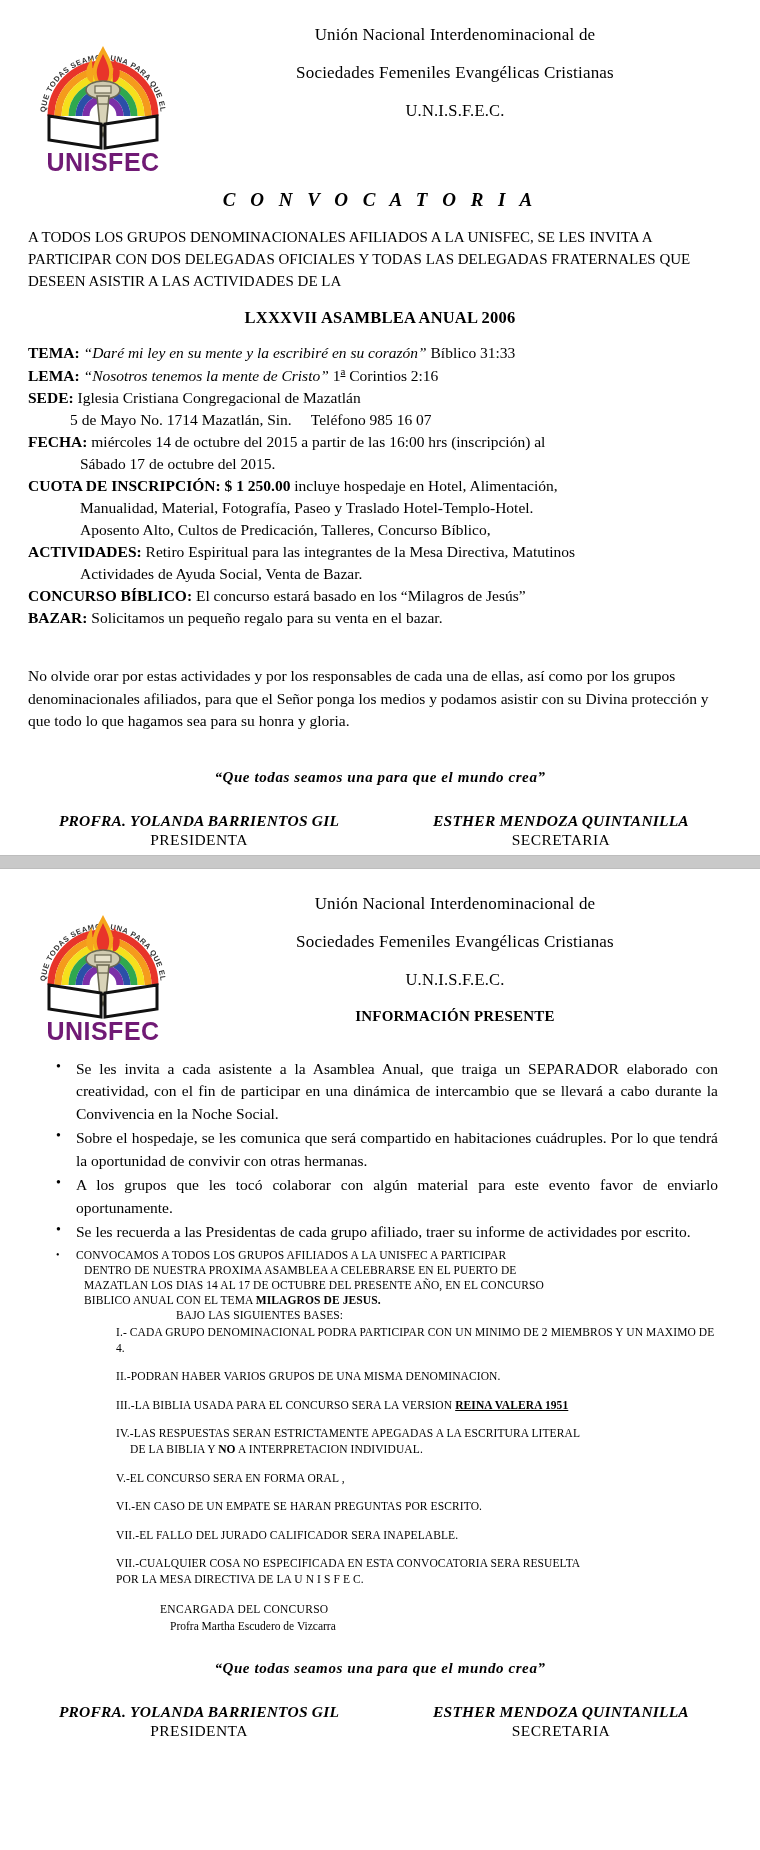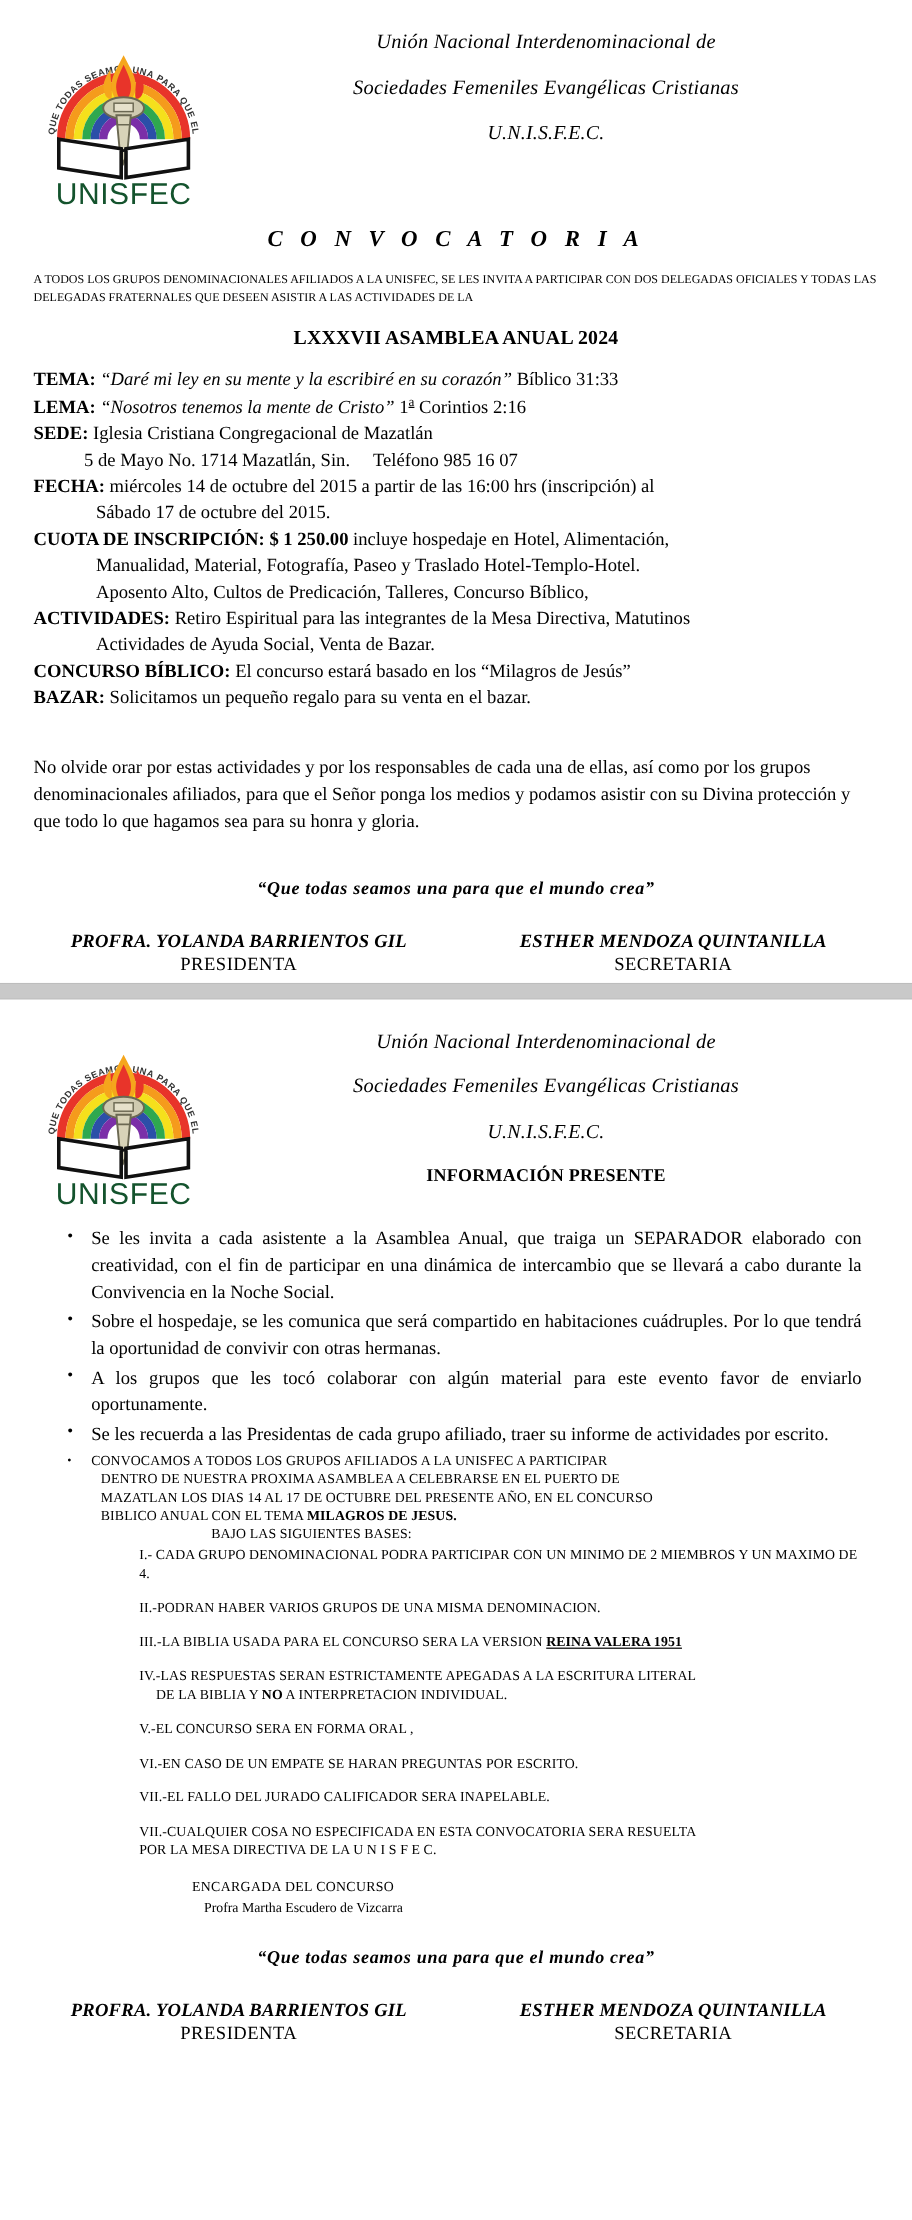--- a/index.html
+++ b/index.html
@@ -35,35 +35,34 @@
     width: 150px;
     flex: 0 0 150px;
     display: flex;
     flex-direction: column;
     align-items: center;
     padding-top: 6px;
   }
   .logo-svg { display: block; }
   .logo-word {
     font-family: "Liberation Sans", sans-serif;
-    font-weight: normal;
+    font-weight: bold;
     font-size: 25px;
     letter-spacing: 0.5px;
     line-height: 1;
     margin-top: -2px;
-    color: #14532d;
+    color: #701a75;
   }
   .header-titles {
     flex: 1 1 auto;
     text-align: center;
     padding-top: 8px;
   }
   .script-line {
     font-family: "Liberation Serif", "DejaVu Serif", serif;
-    font-style: italic;
     font-size: 17px;
     line-height: 1.05;
     margin: 0 0 20px 0;
     letter-spacing: 0.2px;
   }
   .script-line.small { font-size: 16.5px; }
   .header-sub {
     font-family: "Liberation Serif", serif;
     font-weight: bold;
     font-size: 15px;
@@ -75,21 +74,21 @@
   .conv-title {
     text-align: center;
     font-weight: bold;
     font-style: italic;
     font-size: 19px;
     letter-spacing: 5px;
     margin: 14px 0 16px 0;
   }
   .intro {
     padding: 0 28px;
-    font-size: 10px;
+    font-size: 15px;
     line-height: 1.45;
     text-align: left;
   }
   .assembly-title {
     text-align: center;
     font-weight: bold;
     font-size: 16.5px;
     margin: 16px 0 14px 0;
     letter-spacing: 0.2px;
   }
@@ -240,21 +239,21 @@
       <p class="script-line">Unión Nacional Interdenominacional de</p>
       <p class="script-line">Sociedades Femeniles Evangélicas Cristianas</p>
       <p class="script-line small">U.N.I.S.F.E.C.</p>
     </div>
   </div>
 
   <div class="conv-title">C O N V O C A T O R I A</div>
 
   <div class="intro">A TODOS LOS GRUPOS DENOMINACIONALES AFILIADOS A LA UNISFEC, SE LES INVITA A PARTICIPAR CON DOS DELEGADAS OFICIALES Y TODAS LAS DELEGADAS FRATERNALES QUE DESEEN ASISTIR A LAS ACTIVIDADES DE LA</div>
 
-  <div class="assembly-title">LXXXVII ASAMBLEA ANUAL 2024</div>
+  <div class="assembly-title">LXXXVII ASAMBLEA ANUAL 2006</div>
 
   <div class="detail-list">
     <div class="detail-row">
       <span class="lbl">TEMA:</span>
       <span class="ital">“Daré mi ley en su mente y la escribiré en su corazón”</span>
       <span>Bíblico 31:33</span>
     </div>
     <div class="detail-row">
       <span class="lbl">LEMA:</span>
       <span class="ital">“Nosotros tenemos la mente de Cristo”</span>

